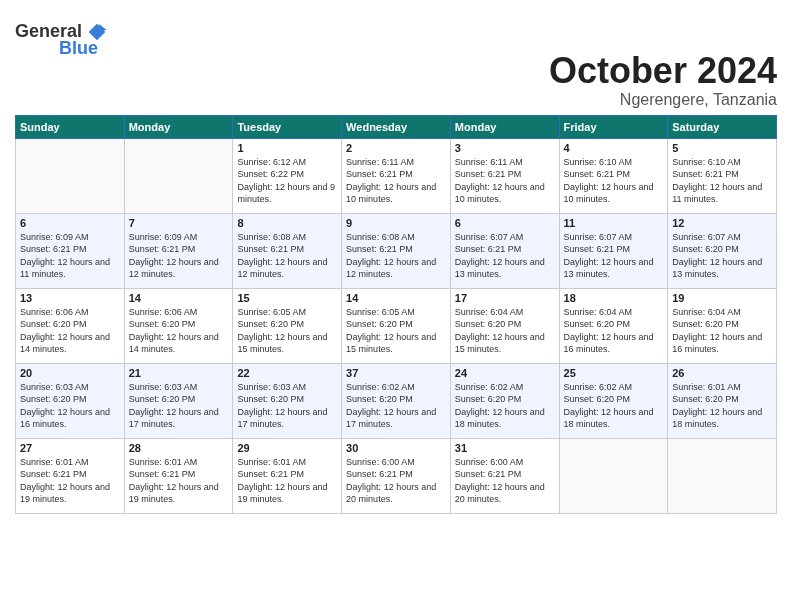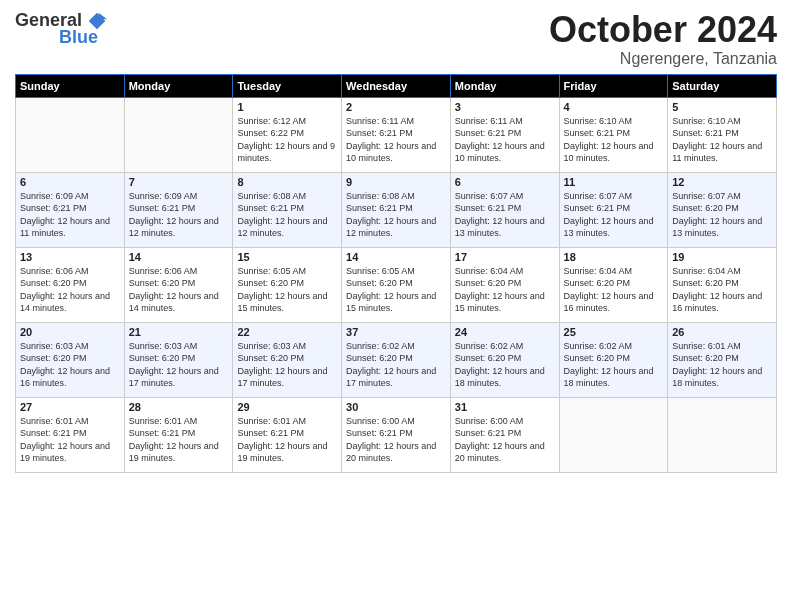--- a/index.html
+++ b/index.html
@@ -24,57 +24,59 @@
     }
     .logo {
       display: flex;
       flex-direction: column;
       align-items: flex-start;
     }
     .logo-text {
       display: flex;
       align-items: center;
       gap: 2px;
+      margin-top: 11px;
     }
     .logo-general {
       font-size: 18px;
       font-weight: bold;
       color: #333;
     }
     .logo-blue {
       font-size: 18px;
       font-weight: bold;
       color: #3a7bd5;
       margin-left: 44px;
     }
     .logo-icon {
       width: 20px;
       height: 20px;
       margin-left: 3px;
     }
     .title-section {
       text-align: right;
+      margin-top: 41px;
     }
     .month-title {
       font-size: 36px;
       font-weight: bold;
       color: #222;
       line-height: 1.1;
     }
     .location {
       font-size: 16px;
       color: #555;
     }
     table {
       width: 100%;
       border-collapse: collapse;
       table-layout: fixed;
     }
     th {
-      background-color: #000000;
+      background-color: #0f766e;
       color: white;
       font-size: 11px;
       font-weight: bold;
       padding: 5px 4px;
       text-align: left;
       border: 1px solid #2a6bc5;
     }
     td {
       border: 1px solid #ccc;
       vertical-align: top;

